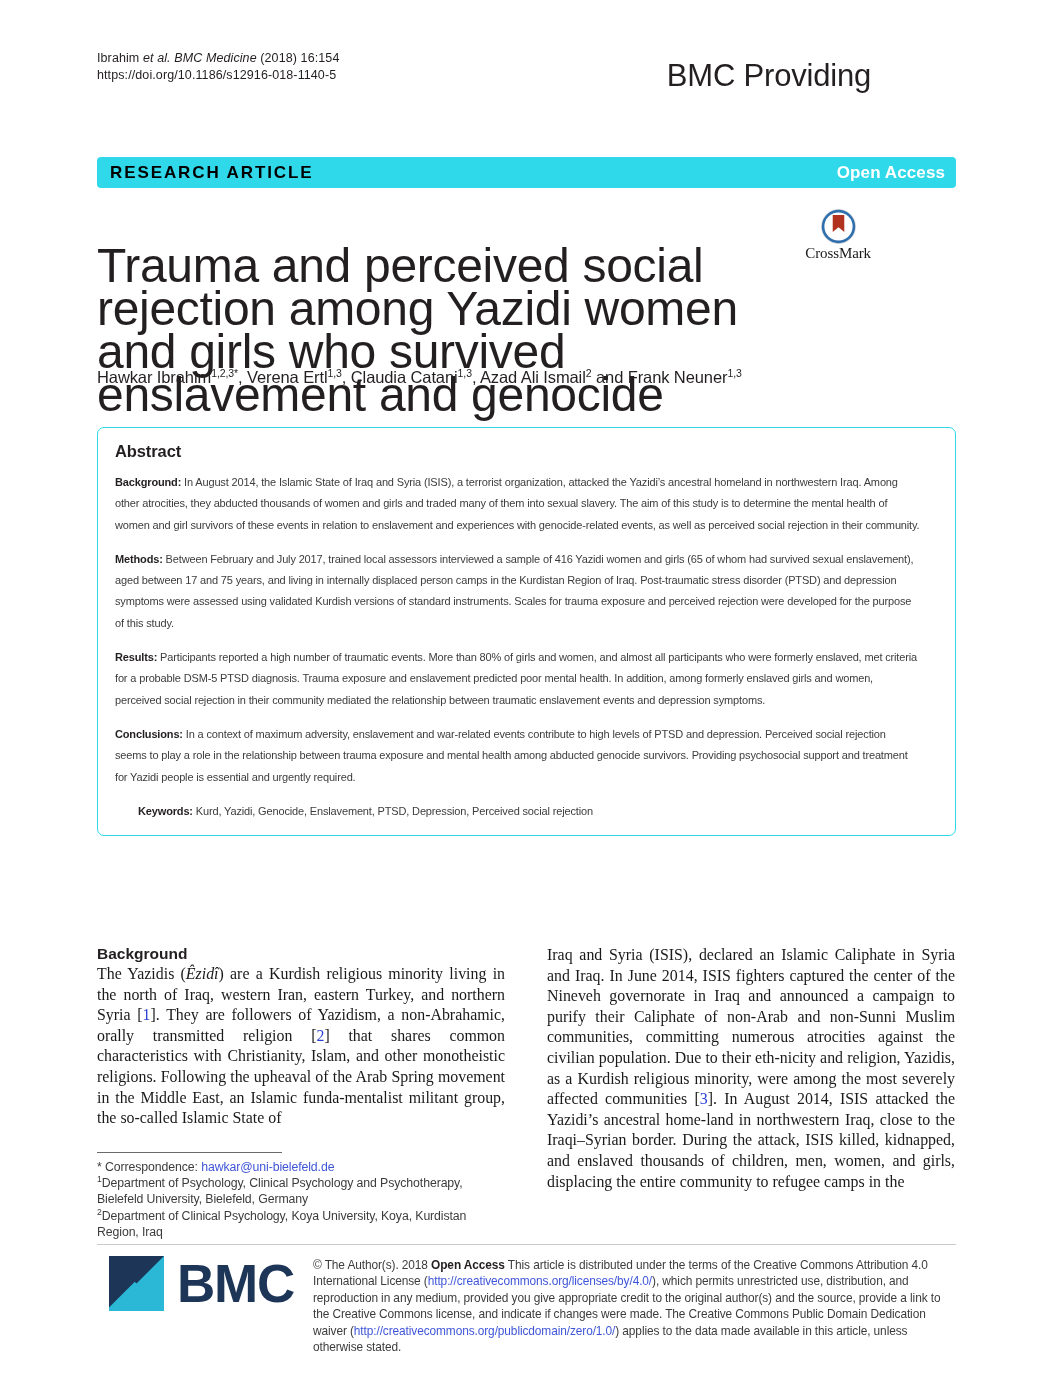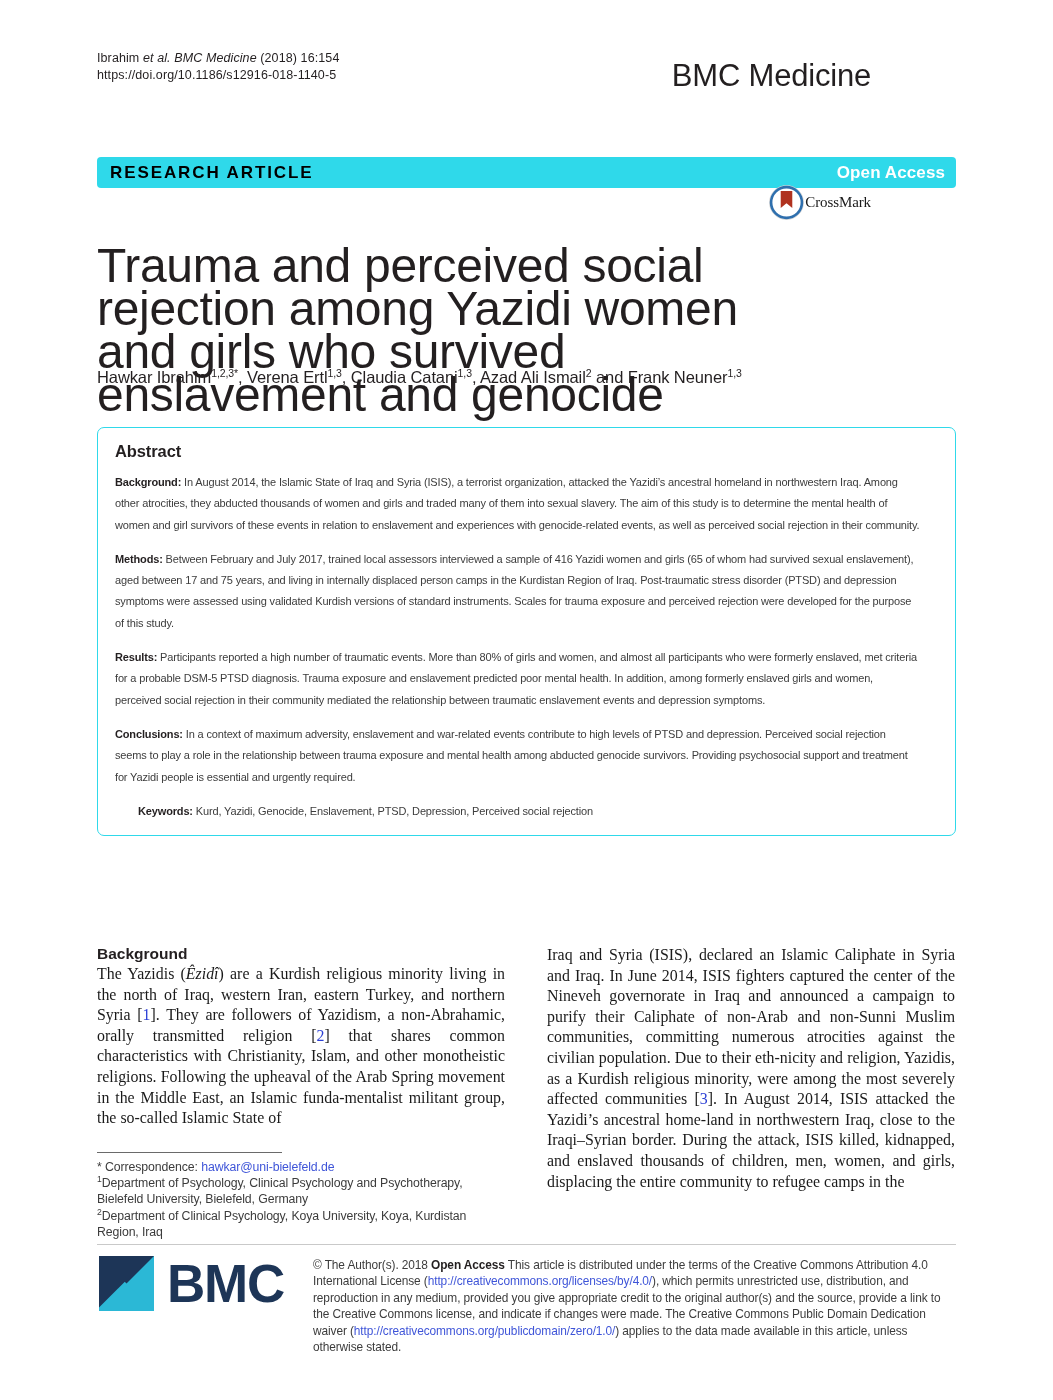--- a/index.html
+++ b/index.html
@@ -57,23 +57,24 @@
   .banner .open-access {
     color: #ffffff;
     font-weight: bold;
     font-size: 17px;
     letter-spacing: 0.1px;
   }
 
   
   .crossmark {
     position: absolute;
-    right: 97px; top: 184px;
+    right: 97px; top: 208px;
     display: flex;
     align-items: center;
+    flex-direction: column;
   }
   .crossmark .cm-label {
     font-family: "Liberation Serif", serif;
     font-size: 15px;
     color: #1a1a1a;
     letter-spacing: -0.1px;
   }
 
   
   .article-title {
@@ -176,21 +177,21 @@
 
   
   .footer-rule {
     position: absolute;
     left: 97px; top: 1244px;
     width: 859px; height: 1px;
     background: #c9c9c9;
   }
   .bmc-logo-wrap {
     position: absolute;
-    left: 99px; top: 1256px;
+    left: 109px; top: 1256px;
     display: flex;
     align-items: center;
     gap: 13px;
   }
   .bmc-mark { width: 55px; height: 55px; display: block; }
   .bmc-word {
     font-size: 53px;
     font-weight: bold;
     color: #1d3557;
     letter-spacing: -1.2px;
@@ -211,21 +212,21 @@
 </head>
 <body>
 
 <div class="page">
 
   <div class="runhead">
     <div><span>Ibrahim </span><span class="it">et al. BMC Medicine</span><span>  (2018) 16:154</span></div>
     <div>https://doi.org/10.1186/s12916-018-1140-5</div>
   </div>
 
-  <div class="journal-title">BMC Medicine</div>
+  <div class="journal-title">BMC Providing</div>
 
   <div class="banner">
     <span class="art-type">RESEARCH ARTICLE</span>
     <span class="open-access">Open Access</span>
   </div>
 
   <div class="crossmark">
     <svg class="cm-icon" width="37" height="37" viewBox="0 0 48 48">
       <circle cx="24" cy="24" r="22" fill="#ffffff" stroke="#c9c9c9" stroke-width="1"></circle>
       <circle cx="24" cy="24" r="20" fill="none" stroke="#2f6fad" stroke-width="3.4"></circle>

